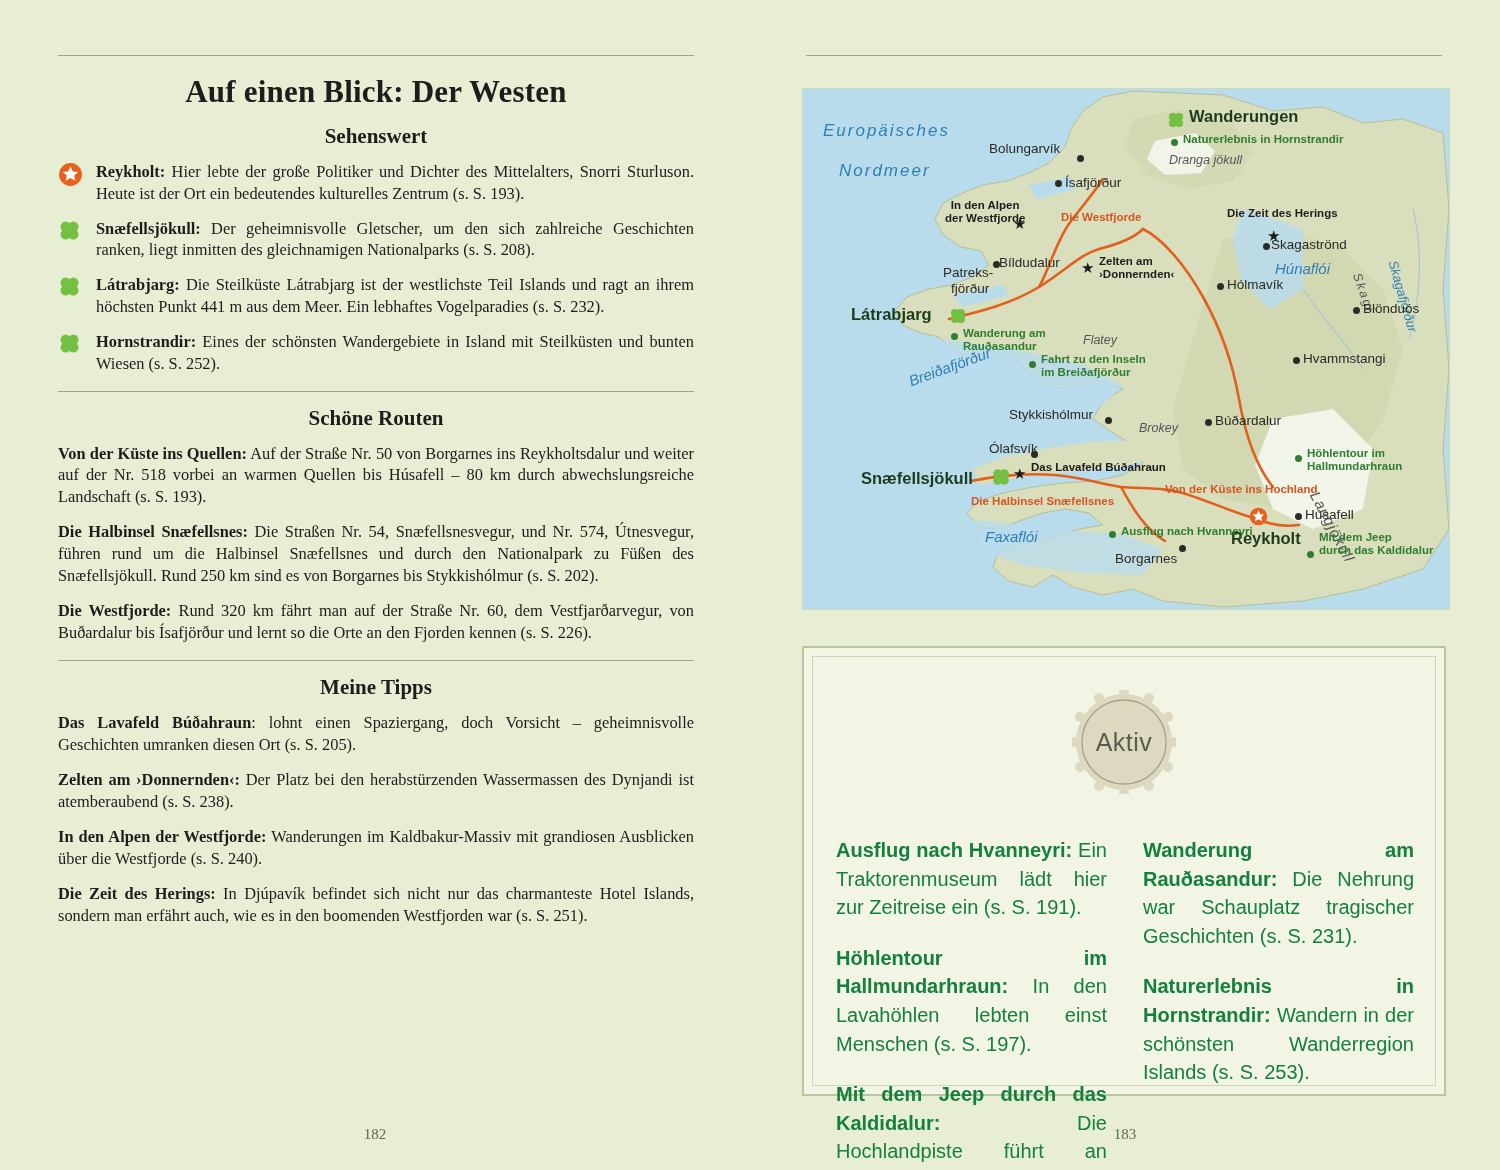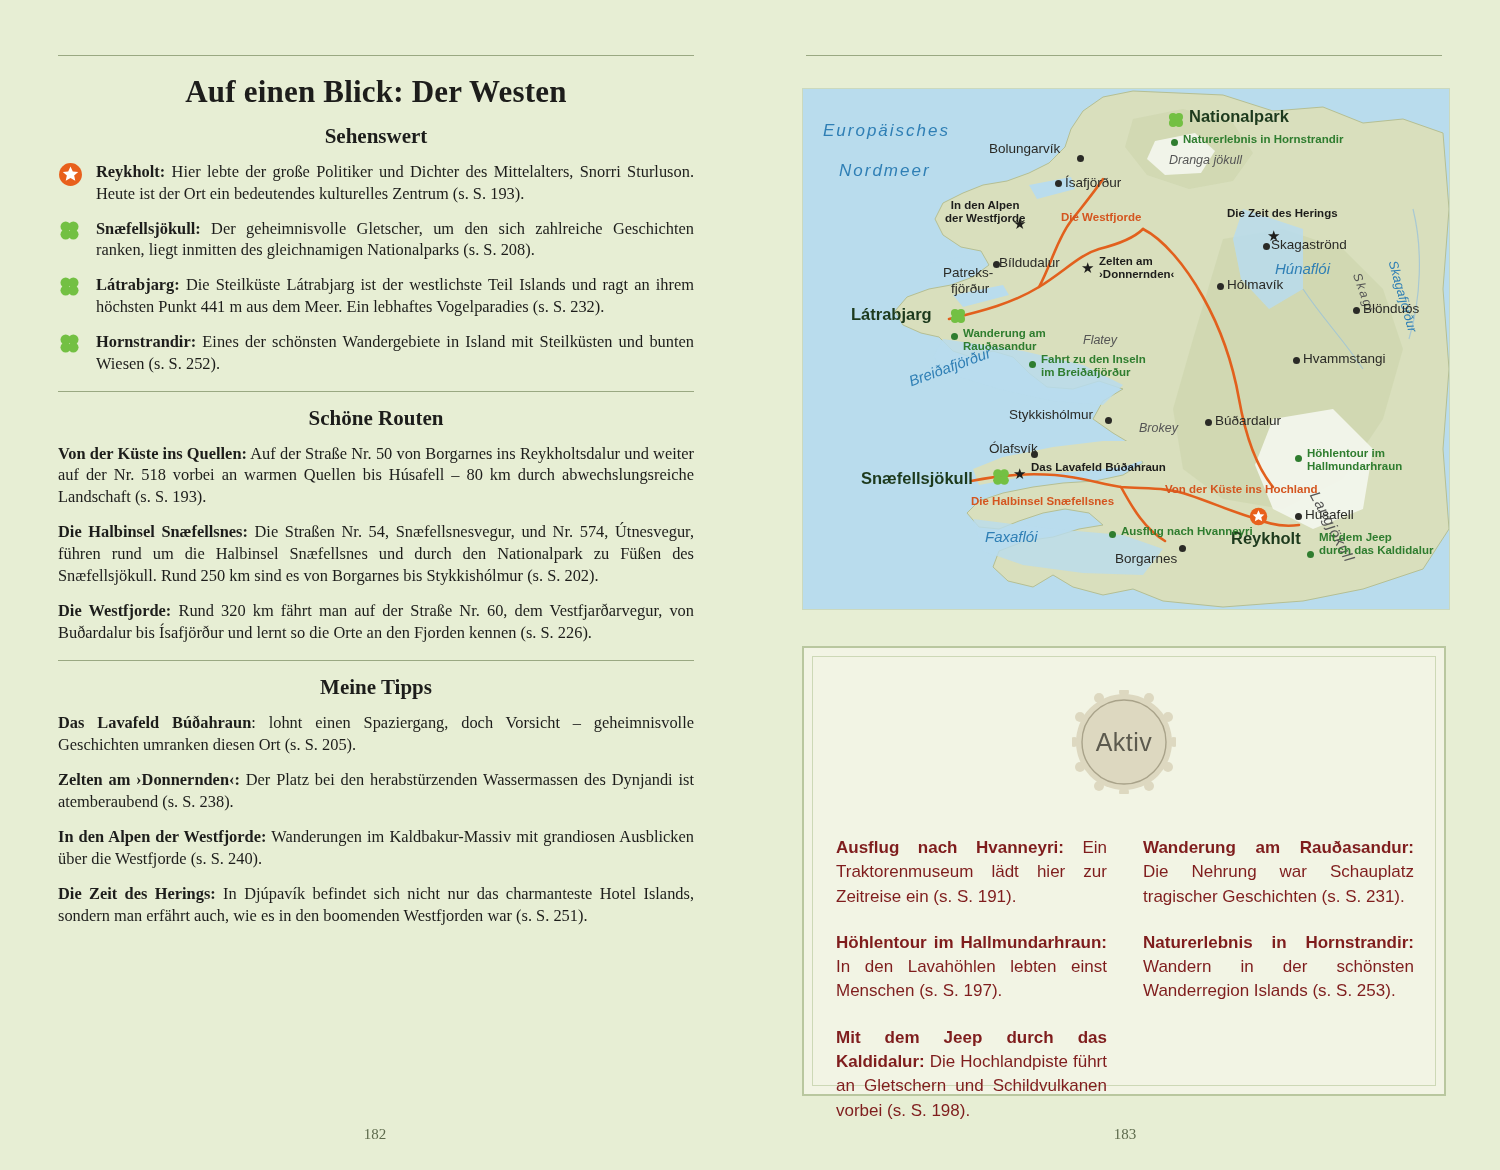--- a/index.html
+++ b/index.html
@@ -159,25 +159,25 @@
     right: 30px;
     top: 188px;
     display: flex;
     gap: 36px;
     font-family: "Liberation Sans", sans-serif;
   }
   .aktiv-col {
     flex: 1 1 0;
   }
   .aktiv-item {
-    font-size: 17px;
+    font-size: 20px;
     line-height: 1.43;
     margin-bottom: 22px;
     text-align: justify;
-    color: #7f1d1d;
+    color: #15803d;
   }
   .aktiv-item b { font-weight: bold; }
   
   .mlabel {
     position: absolute;
     font-family: "Liberation Sans", sans-serif;
     white-space: nowrap;
     line-height: 1.12;
   }
   .m-town {
@@ -415,21 +415,21 @@
 
       <div class="mlabel m-town" style="left:186px; top:352px;">Ólafsvík</div>
       <span class="dot" style="left:228px; top:362px;"></span>
 
       <div class="mlabel m-town" style="left:502px; top:418px;">Húsafell</div>
       <span class="dot" style="left:492px; top:424px;"></span>
 
       <div class="mlabel m-town" style="left:312px; top:462px;">Borgarnes</div>
       <span class="dot" style="left:376px; top:456px;"></span>
 
-      <div class="mlabel m-town-big" style="left:386px; top:18px;">Nationalpark</div>
+      <div class="mlabel m-town-big" style="left:386px; top:18px;">Wanderungen</div>
       <svg class="clover-m" style="left:364px; top:22px; width:18px; height:18px;" viewBox="0 0 24 24">
           <g fill="#73c043">
             <circle cx="8" cy="8" r="5.4"></circle>
             <circle cx="16" cy="8" r="5.4"></circle>
             <circle cx="8" cy="16" r="5.4"></circle>
             <circle cx="16" cy="16" r="5.4"></circle>
           </g>
         </svg>
 
       <div class="mlabel m-town-big" style="left:48px; top:216px;">Látrabjarg</div>

